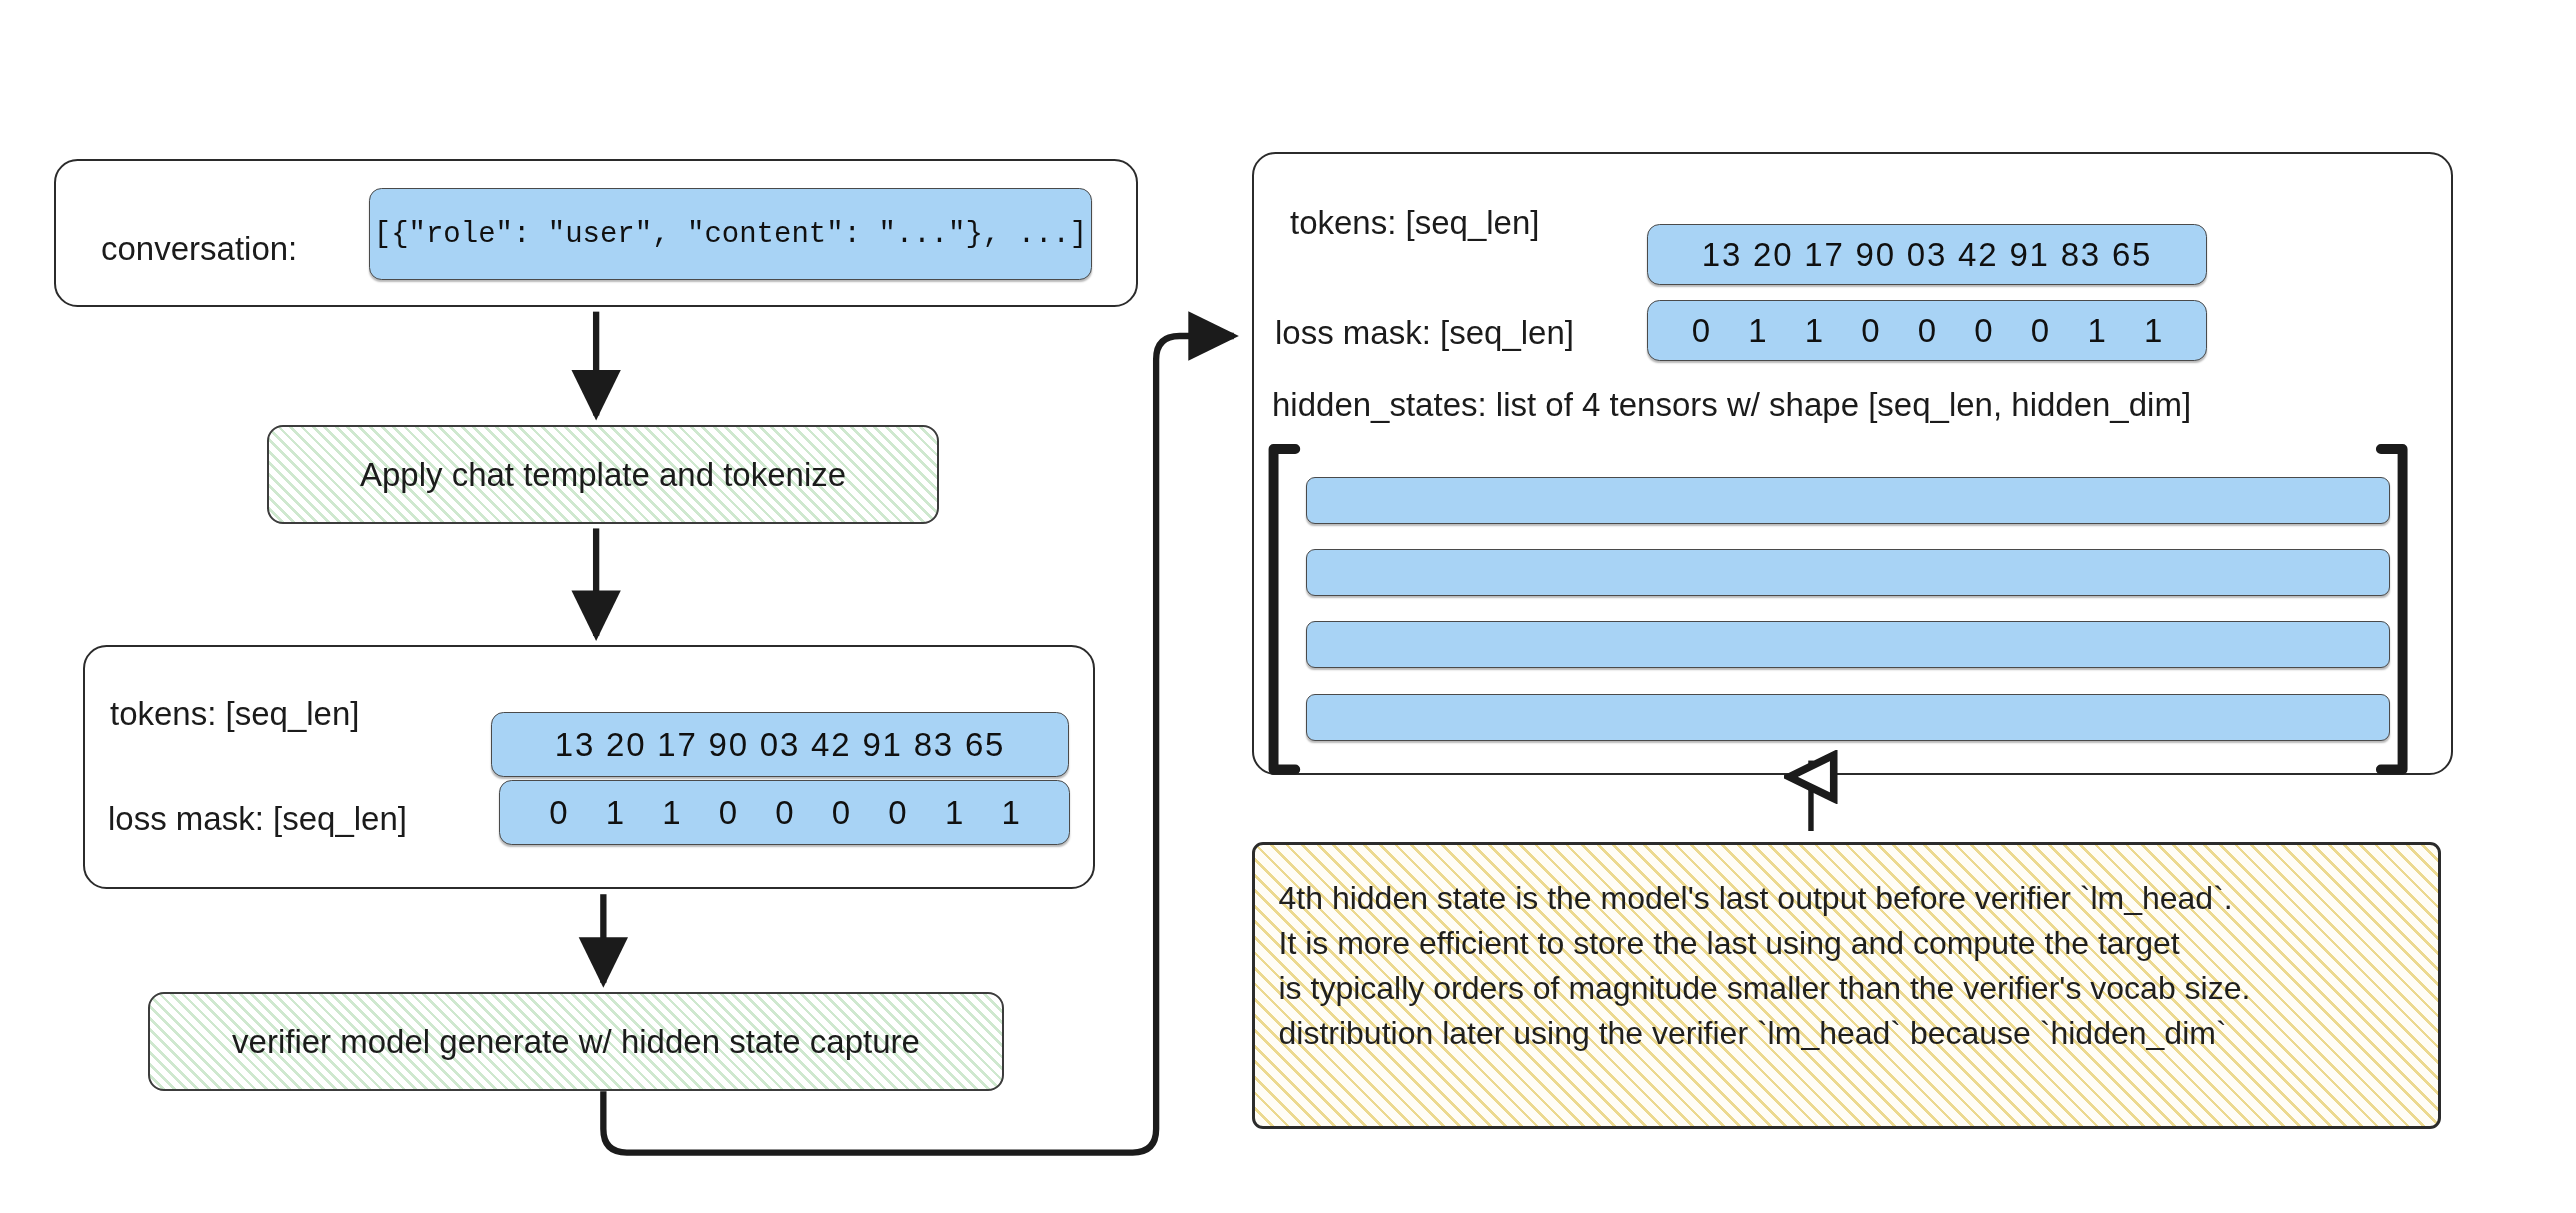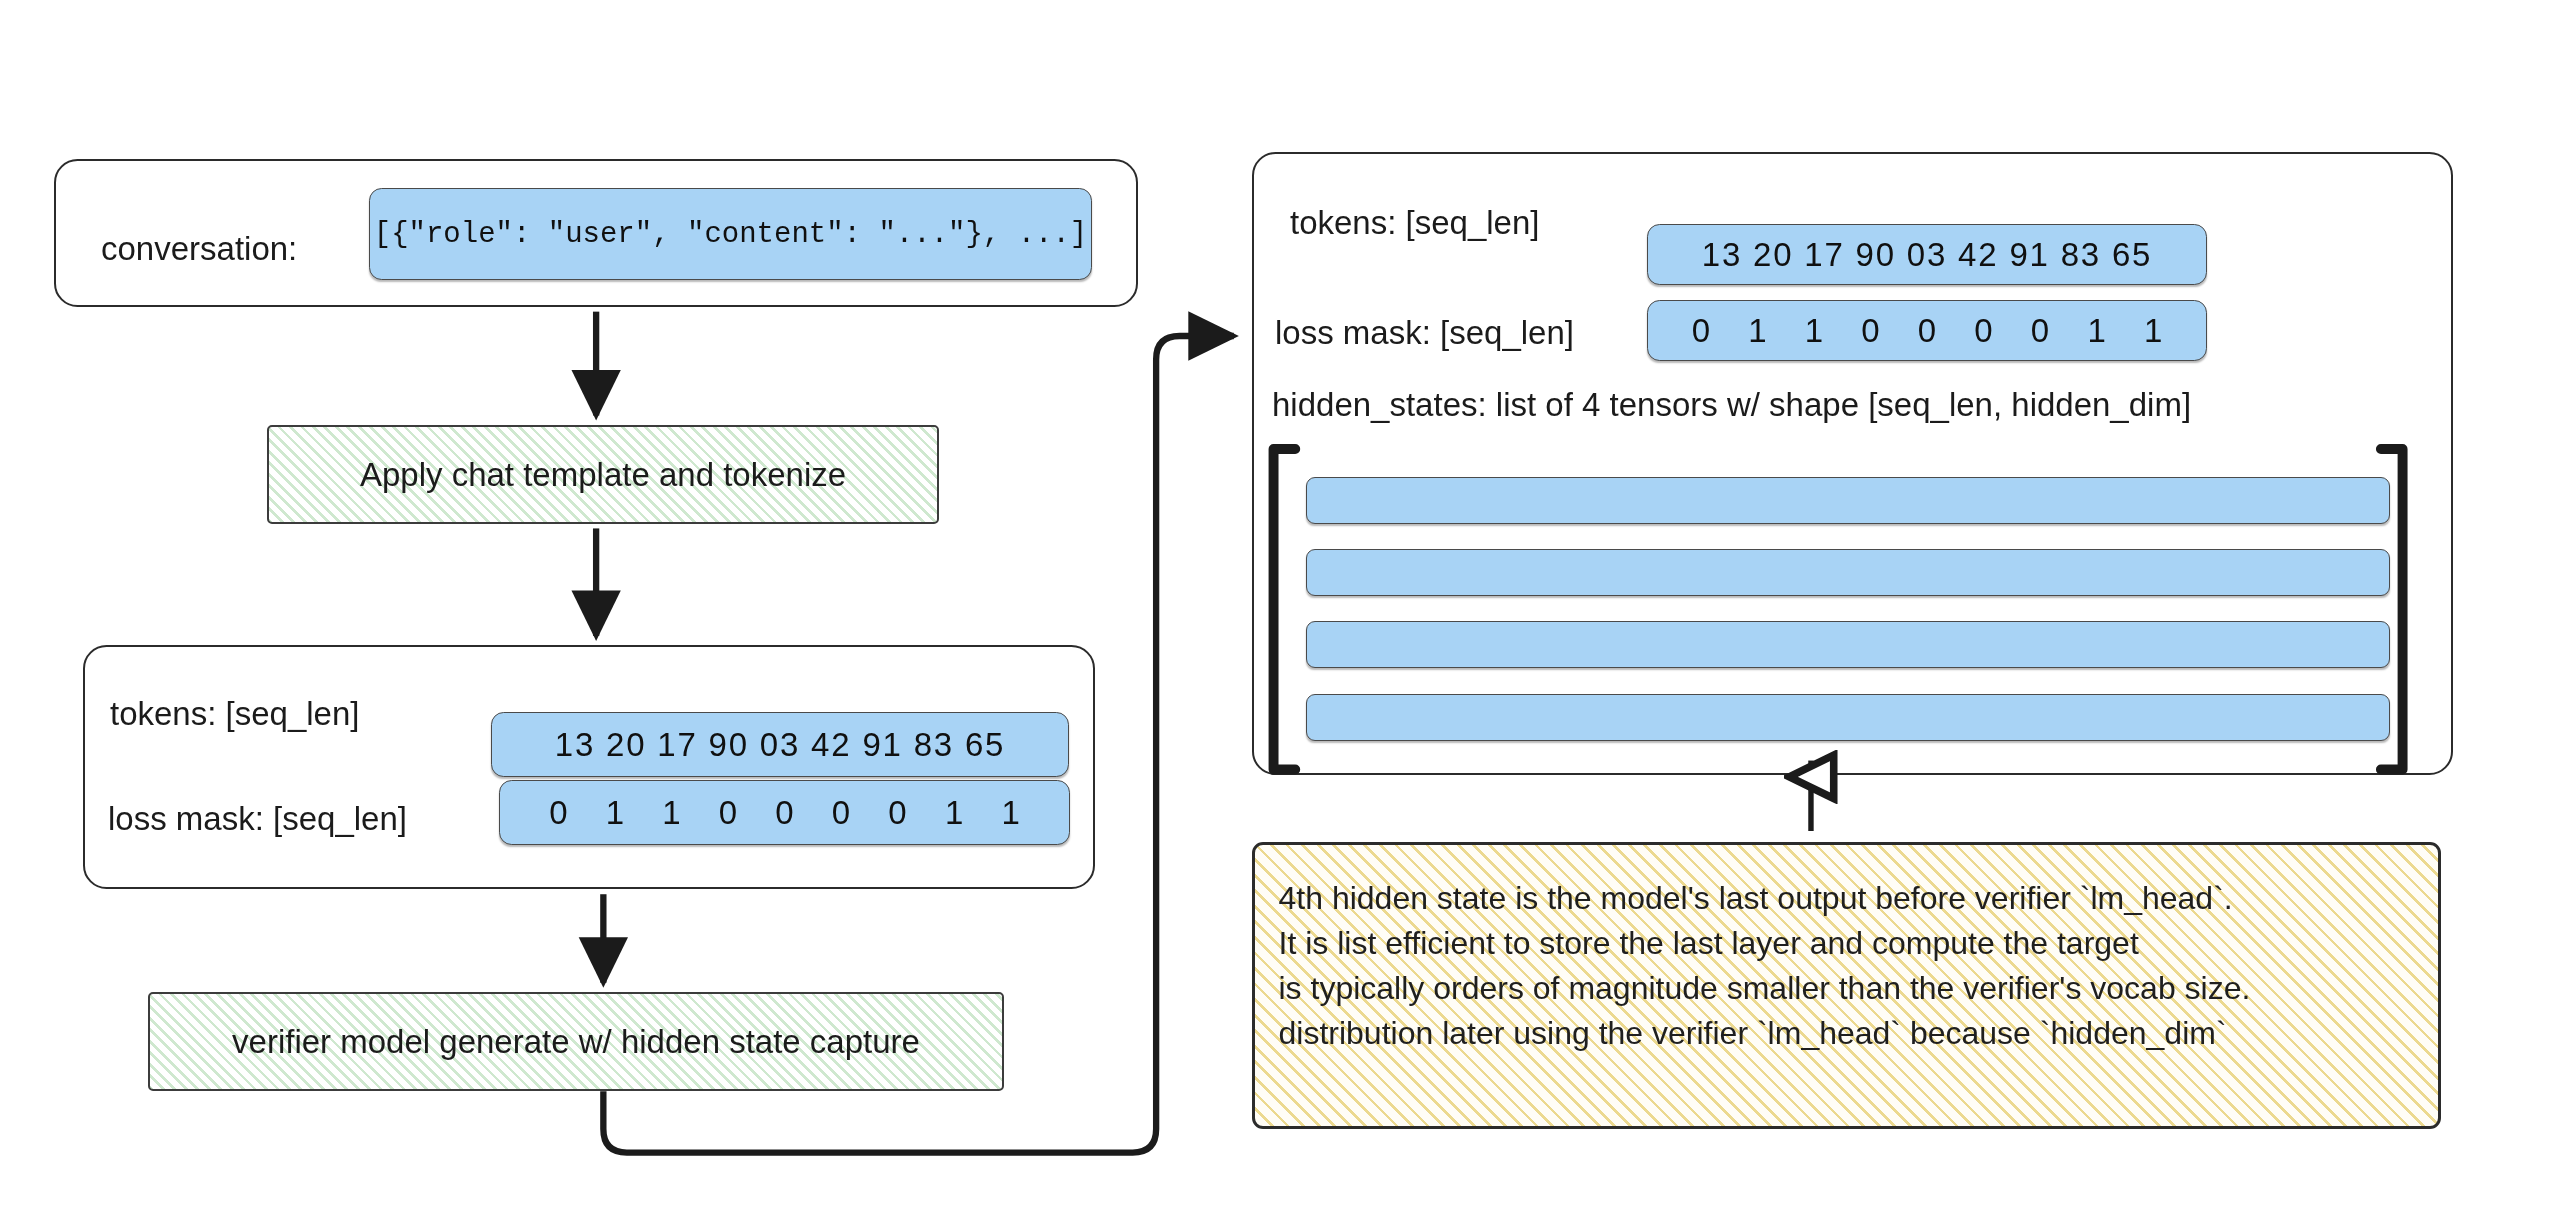--- a/index.html
+++ b/index.html
@@ -43,21 +43,21 @@
     border: 2.7px solid #2b2b2b;
     border-radius: 23.5px;
     background: #ffffff;
   }
 
   
   .proc {
     position: absolute;
     box-sizing: border-box;
     border: 2.7px solid #3c3c3c;
-    border-radius: 5px;
+    border-radius: 16px;
     background-color: #ffffff;
     background-image: repeating-linear-gradient(
       45deg,
       #cfe8cf 0px,
       #cfe8cf 2.7px,
       #ffffff 2.7px,
       #ffffff 8.1px
     );
     display: flex;
     align-items: center;
@@ -173,21 +173,21 @@
 
   <div class="flabel" style="left:1272px; top:388px;">hidden_states: list of 4 tensors w/ shape [seq_len, hidden_dim]</div>
 
   <div class="chip tensor" style="left:1306px; top:477px; width:1084px; height:47px;"></div>
   <div class="chip tensor" style="left:1306px; top:549px; width:1084px; height:47px;"></div>
   <div class="chip tensor" style="left:1306px; top:621px; width:1084px; height:47px;"></div>
   <div class="chip tensor" style="left:1306px; top:694px; width:1084px; height:47px;"></div>
 
   <div class="note" style="left:1252px; top:842px; width:1189px; height:287px;">
     <div class="note-line">4th hidden state is the model's last output before verifier `lm_head`.</div>
-    <div class="note-line">It is list efficient to store the last layer and compute the target</div>
+    <div class="note-line">It is more efficient to store the last using and compute the target</div>
     <div class="note-line">is typically orders of magnitude smaller than the verifier's vocab size.</div>
     <div class="note-line">distribution later using the verifier `lm_head` because `hidden_dim`</div>
   </div>
 
   <svg id="overlay" viewBox="0 0 2852 1344">
     <defs>
       <marker id="arrowSolid" markerWidth="9" markerHeight="9" refX="7.2" refY="4.5" orient="auto" markerUnits="strokeWidth">
         <path d="M0,0.6 L8,4.5 L0,8.4 z" fill="#1b1b1b"></path>
       </marker>
       <marker id="arrowOpen" markerWidth="10" markerHeight="10" refX="8" refY="5" orient="auto" markerUnits="strokeWidth">

